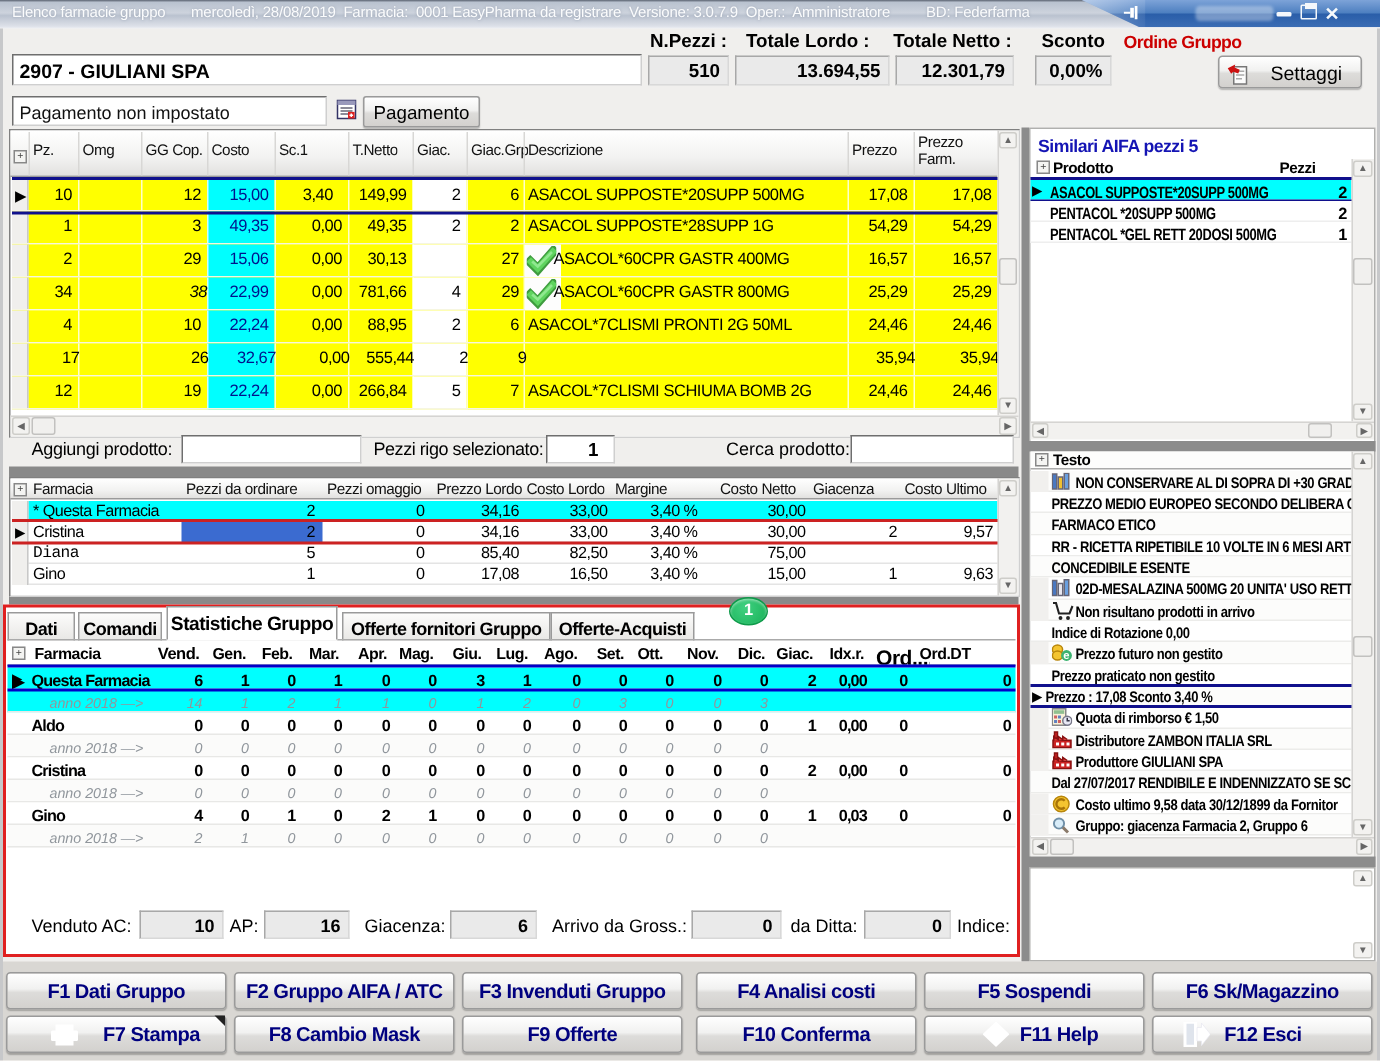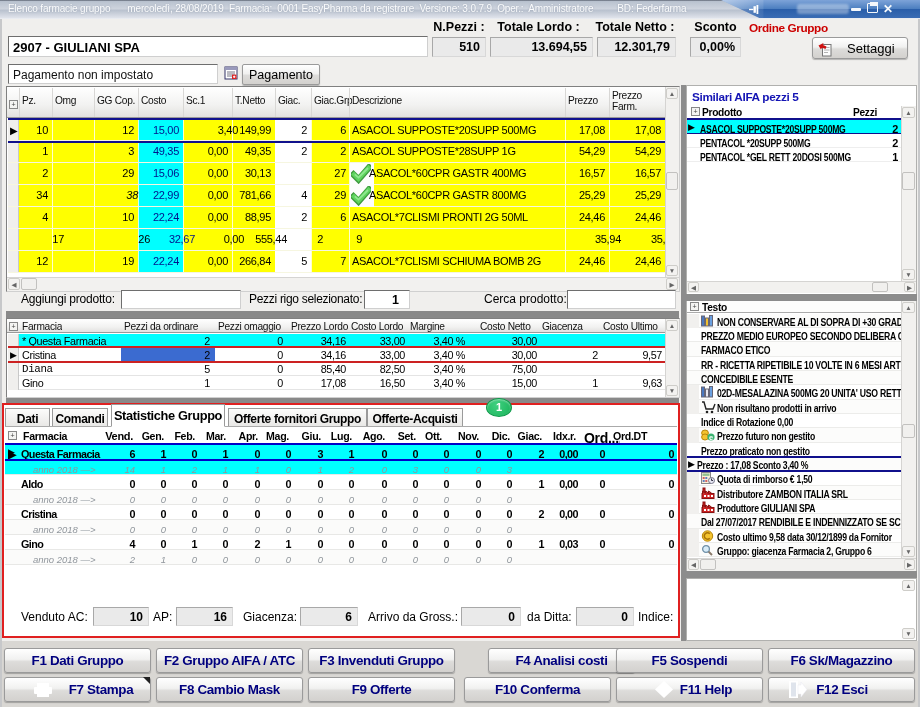--- a/index.html
+++ b/index.html
@@ -102,21 +102,21 @@
 <div class="a" style="left:349px;top:119.5px;width:1px;height:21.9px;background:rgba(255,255,255,.8)"></div>
 <div class="a" style="left:565px;top:119.5px;width:1px;height:21.9px;background:rgba(255,255,255,.8)"></div>
 <div class="a" style="left:609px;top:119.5px;width:1px;height:21.9px;background:rgba(255,255,255,.8)"></div>
 <div class="a" style="left:8px;top:140.4px;width:657px;height:1px;background:#f6f6e0"></div>
 <div class="a g1r" style="left:0;top:119.5px;width:680px;height:21.9px">
     <div class="a" style="left:8px;top:0px;width:11px;height:21px;text-align:left;padding-left:0px;"></div>
     <div class="a" style="left:19px;top:0px;width:33px;height:21px;text-align:right;padding-right:4px;">10</div>
     <div class="a" style="left:52px;top:0px;width:42px;height:21px;text-align:right;padding-right:4px;"></div>
     <div class="a" style="left:94px;top:0px;width:44px;height:21px;text-align:right;padding-right:4px;">12</div>
     <div class="a" style="left:138px;top:0px;width:45px;height:21px;text-align:right;padding-right:4px;"><span style="color:#00138c">15,00</span></div>
-    <div class="a" style="left:193px;top:0px;width:49px;height:21px;text-align:right;padding-right:4px;">3,40</div>
+    <div class="a" style="left:177px;top:0px;width:49px;height:21px;text-align:right;padding-right:4px;">3,40</div>
     <div class="a" style="left:232px;top:0px;width:43px;height:21px;text-align:right;padding-right:4px;">149,99</div>
     <div class="a" style="left:275px;top:0px;width:36px;height:21px;text-align:right;padding-right:4px;">2</div>
     <div class="a" style="left:311px;top:0px;width:38px;height:21px;text-align:right;padding-right:3px;">6</div>
     <div class="a" style="left:349px;top:0px;width:216px;height:21px;text-align:left;padding-left:3px;">ASACOL SUPPOSTE*20SUPP 500MG</div>
     <div class="a" style="left:565px;top:0px;width:44px;height:21px;text-align:right;padding-right:4px;">17,08</div>
     <div class="a" style="left:609px;top:0px;width:55px;height:21px;text-align:right;padding-right:3px;">17,08</div>
   </div>
 <div class="a" style="left:8px;top:118.0px;width:657px;height:2px;background:#10118c;z-index:6"></div>
 <div class="a" style="left:8px;top:140.9px;width:657px;height:2px;background:#10118c;z-index:6"></div>
 <div class="a" style="left:10px;top:124.5px;color:#000;font-size:10px">▶</div>
@@ -256,21 +256,21 @@
 <div class="a" style="left:94px;top:229.0px;width:1px;height:21.9px;background:rgba(255,255,255,.8)"></div>
 <div class="a" style="left:138px;top:229.0px;width:1px;height:21.9px;background:rgba(255,255,255,.8)"></div>
 <div class="a" style="left:183px;top:229.0px;width:1px;height:21.9px;background:rgba(255,255,255,.8)"></div>
 <div class="a" style="left:232px;top:229.0px;width:1px;height:21.9px;background:rgba(255,255,255,.8)"></div>
 <div class="a" style="left:275px;top:229.0px;width:1px;height:21.9px;background:rgba(255,255,255,.8)"></div>
 <div class="a" style="left:311px;top:229.0px;width:1px;height:21.9px;background:rgba(255,255,255,.8)"></div>
 <div class="a" style="left:349px;top:229.0px;width:1px;height:21.9px;background:rgba(255,255,255,.8)"></div>
 <div class="a" style="left:565px;top:229.0px;width:1px;height:21.9px;background:rgba(255,255,255,.8)"></div>
 <div class="a" style="left:609px;top:229.0px;width:1px;height:21.9px;background:rgba(255,255,255,.8)"></div>
 <div class="a" style="left:8px;top:249.9px;width:657px;height:1px;background:#f6f6e0"></div>
-<div class="a g1r" style="left:16px;top:229.0px;width:680px;height:21.9px">
+<div class="a g1r" style="left:5px;top:229.0px;width:680px;height:21.9px">
     <div class="a" style="left:8px;top:0px;width:11px;height:21px;text-align:left;padding-left:0px;"></div>
     <div class="a" style="left:19px;top:0px;width:33px;height:21px;text-align:right;padding-right:4px;">17</div>
     <div class="a" style="left:52px;top:0px;width:42px;height:21px;text-align:right;padding-right:4px;"></div>
     <div class="a" style="left:94px;top:0px;width:44px;height:21px;text-align:right;padding-right:4px;">26</div>
     <div class="a" style="left:138px;top:0px;width:45px;height:21px;text-align:right;padding-right:4px;"><span style="color:#00138c">32,67</span></div>
     <div class="a" style="left:183px;top:0px;width:49px;height:21px;text-align:right;padding-right:4px;">0,00</div>
     <div class="a" style="left:232px;top:0px;width:43px;height:21px;text-align:right;padding-right:4px;">555,44</div>
     <div class="a" style="left:275px;top:0px;width:36px;height:21px;text-align:right;padding-right:4px;">2</div>
     <div class="a" style="left:311px;top:0px;width:38px;height:21px;text-align:right;padding-right:3px;">9</div>
     <div class="a" style="left:565px;top:0px;width:44px;height:21px;text-align:right;padding-right:4px;">35,94</div>
@@ -755,21 +755,21 @@
 <div class="a sbtn" style="left:904px;top:559px;width:11px;height:11px;line-height:10px">▶</div>
 <div class="a thumb" style="left:700px;top:559px;width:16px;height:11px"></div>
 <div class="a" style="left:686px;top:571px;width:231px;height:7px;background:#8c8c8c"></div>
 <div class="a" style="left:686px;top:578px;width:231px;height:63px;background:#fff;border:1px solid #b0b0ae"></div>
 <div class="a sbtn" style="left:902px;top:580px;width:13px;height:11px">▲</div>
 <div class="a sbtn" style="left:902px;top:628px;width:13px;height:11px">▼</div>
 <div class="a" style="left:0;top:641px;width:920px;height:66px;background:#d9d7d3"></div>
 <div class="a btn fbtn" style="left:4px;top:648px;width:147px;height:25px">F1 Dati Gruppo</div>
 <div class="a btn fbtn" style="left:156px;top:648px;width:147px;height:25px">F2 Gruppo AIFA / ATC</div>
 <div class="a btn fbtn" style="left:308px;top:648px;width:147px;height:25px">F3 Invenduti Gruppo</div>
-<div class="a btn fbtn" style="left:488px;top:648px;width:147px;height:25px">F4 Analisi costi</div>
+<div class="a btn fbtn" style="left:464px;top:648px;width:147px;height:25px">F4 Analisi costi</div>
 <div class="a btn fbtn" style="left:616px;top:648px;width:147px;height:25px">F5 Sospendi</div>
 <div class="a btn fbtn" style="left:768px;top:648px;width:147px;height:25px">F6 Sk/Magazzino</div>
 <div class="a btn fbtn" style="left:4px;top:677px;width:147px;height:25px">
     <span class="a" style="left:28px;top:4px"><svg width="20" height="16" viewBox="0 0 20 16">
         <rect x="4" y="1" width="12" height="5" fill="#fff"></rect>
         <rect x="1" y="5" width="18" height="7" rx="1" fill="#fff"></rect>
         <rect x="4" y="10" width="12" height="5" fill="#fff"></rect>
         <rect x="4.8" y="11" width="10.4" height="0.1" fill="#fff"></rect>
       </svg></span>
     <span class="a" style="left:51px;top:4px;width:90px;text-align:center">F7 Stampa</span>

